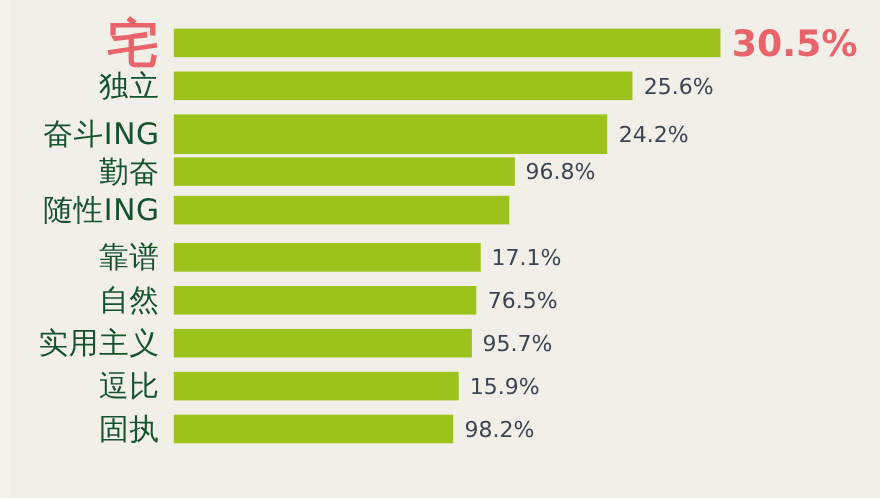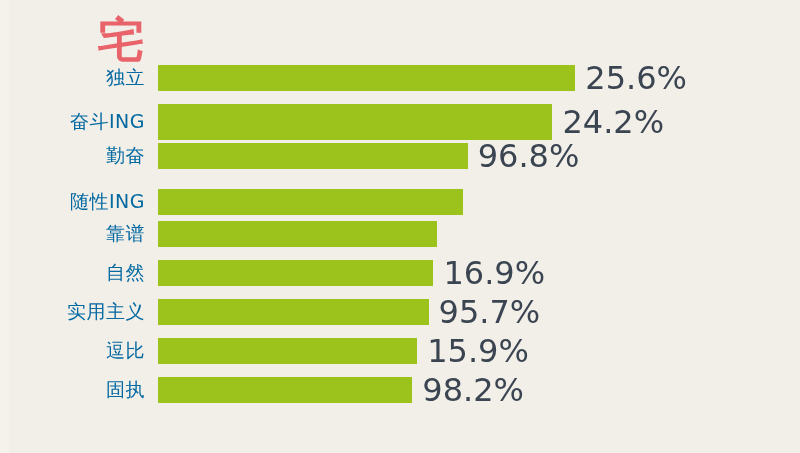--- a/index.html
+++ b/index.html
@@ -43,22 +43,22 @@
   }
   .row-label {
     position: absolute;
     right: 655px;        
     top: 0;
     height: 100%;
     display: flex;
     align-items: center;
     justify-content: flex-end;
     white-space: nowrap;
-    color: #0369a1;
-    font-size: 19px;
+    color: #14532d;
+    font-size: 27px;
     letter-spacing: 0.5px;
     font-family: "DejaVu Sans", "Liberation Sans", sans-serif;
   }
   .row-label.highlight {
     color: #e8646a;
     font-size: 47px;
     font-weight: 700;
     line-height: 1;
   }
   .bar-track {
@@ -76,37 +76,41 @@
     background: #9bc31c;
   }
   .bar-value {
     position: absolute;
     top: 0;
     height: 100%;
     display: flex;
     align-items: center;
     white-space: nowrap;
     color: #3b4551;
-    font-size: 32px;
+    font-size: 20px;
     font-family: "DejaVu Sans", "Liberation Sans", sans-serif;
   }
   .bar-value.highlight {
     color: #e8646a;
     font-size: 33px;
     font-weight: 700;
   }
 </style>
 </head>
 <body>
 
 <div id="chart-root">
   <div class="left-edge-strip"></div>
   <div class="plot-area" id="plot-area">
       <div class="bar-row" style="top: 26px; height: 26px;">
         <div class="row-label highlight">宅</div>
+        <div class="bar-track">
+          <div class="bar-fill" style="width: 497.15px; background: rgb(155, 195, 28);"></div>
+          <div class="bar-value highlight" style="left: 507.15px;">30.5%</div>
+        </div>
       </div>
       <div class="bar-row" style="top: 65px; height: 26px;">
         <div class="row-label">独立</div>
         <div class="bar-track">
           <div class="bar-fill" style="width: 417.28px; background: rgb(155, 195, 28);"></div>
           <div class="bar-value" style="left: 427.28px;">25.6%</div>
         </div>
       </div>
       <div class="bar-row" style="top: 104px; height: 36px;">
         <div class="row-label">奋斗ING</div>
@@ -115,37 +119,38 @@
           <div class="bar-value" style="left: 404.46px;">24.2%</div>
         </div>
       </div>
       <div class="bar-row" style="top: 143px; height: 26px;">
         <div class="row-label">勤奋</div>
         <div class="bar-track">
           <div class="bar-fill" style="width: 309.7px; background: rgb(155, 195, 28);"></div>
           <div class="bar-value" style="left: 319.7px;">96.8%</div>
         </div>
       </div>
-      <div class="bar-row" style="top: 189px; height: 26px; text-align: right;">
+      <div class="bar-row" style="top: 178px; height: 26px; text-align: right;">
         <div class="row-label">随性ING</div>
         <div class="bar-track">
           <div class="bar-fill" style="width: 304.81px; background: rgb(155, 195, 28);"></div>
         </div>
       </div>
       <div class="bar-row" style="top: 221px; height: 26px;">
         <div class="row-label">靠谱</div>
         <div class="bar-track">
           <div class="bar-fill" style="width: 278.73px; background: rgb(155, 195, 28);"></div>
+          <div class="bar-value" style="left: 288.73px;">17.1%</div>
         </div>
       </div>
       <div class="bar-row" style="top: 260px; height: 26px;">
         <div class="row-label">自然</div>
         <div class="bar-track">
           <div class="bar-fill" style="width: 275.47px; background: rgb(155, 195, 28);"></div>
-          <div class="bar-value" style="left: 285.47px;">16.9%</div>
+          <div class="bar-value" style="left: 285.47px;">76.5%</div>
         </div>
       </div>
       <div class="bar-row" style="top: 299px; height: 26px;">
         <div class="row-label">实用主义</div>
         <div class="bar-track">
           <div class="bar-fill" style="width: 270.58px; background: rgb(155, 195, 28);"></div>
           <div class="bar-value" style="left: 280.58px;">95.7%</div>
         </div>
       </div>
       <div class="bar-row" style="top: 338px; height: 26px;">

